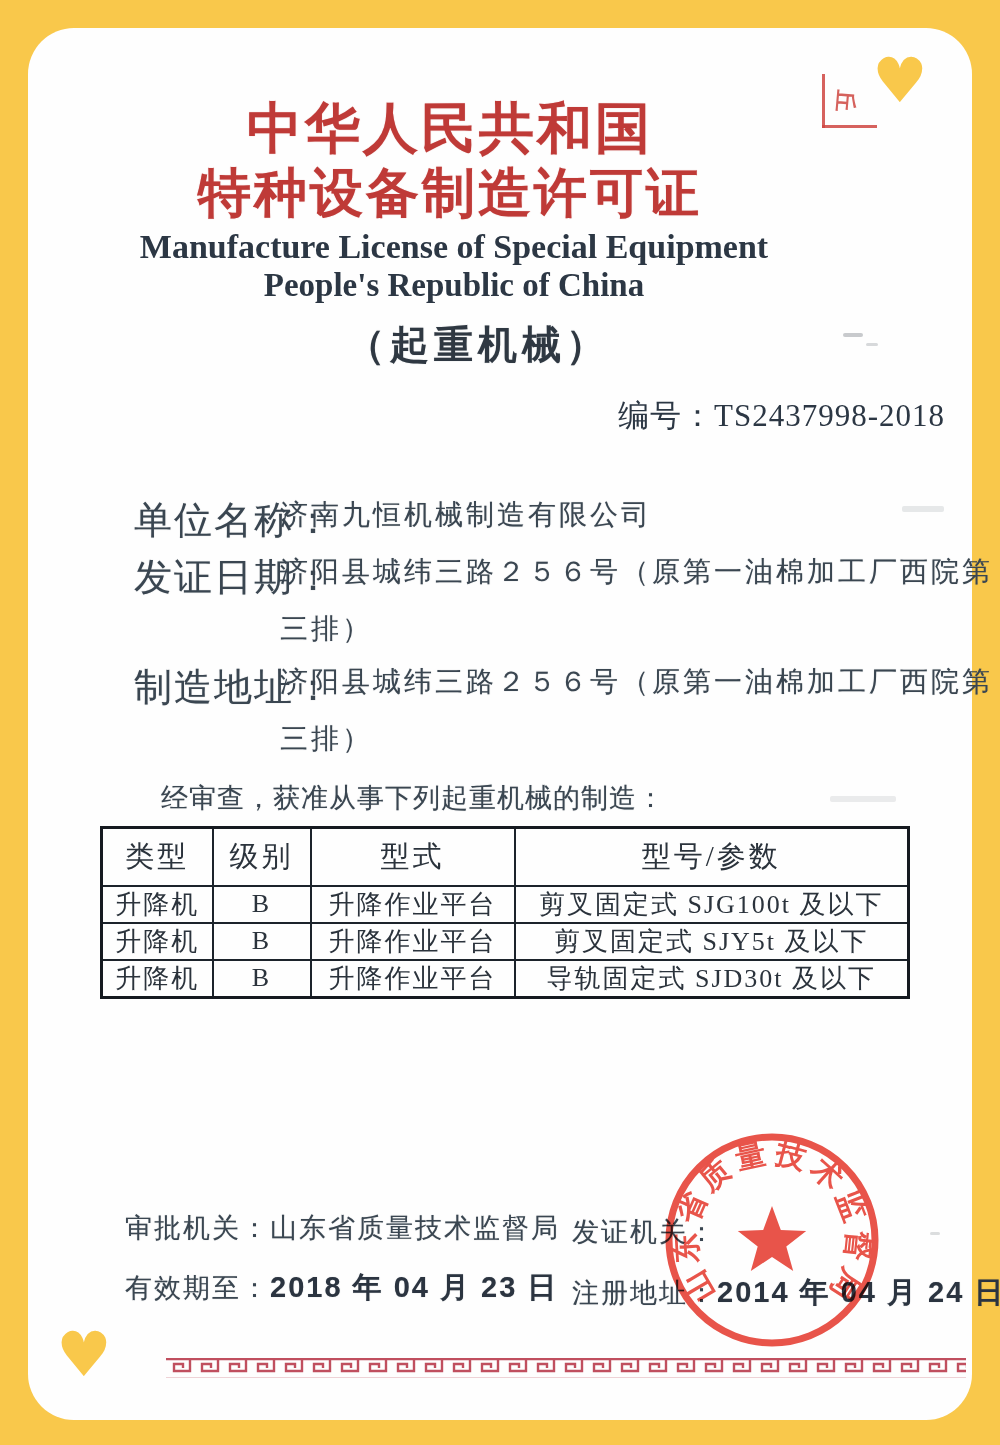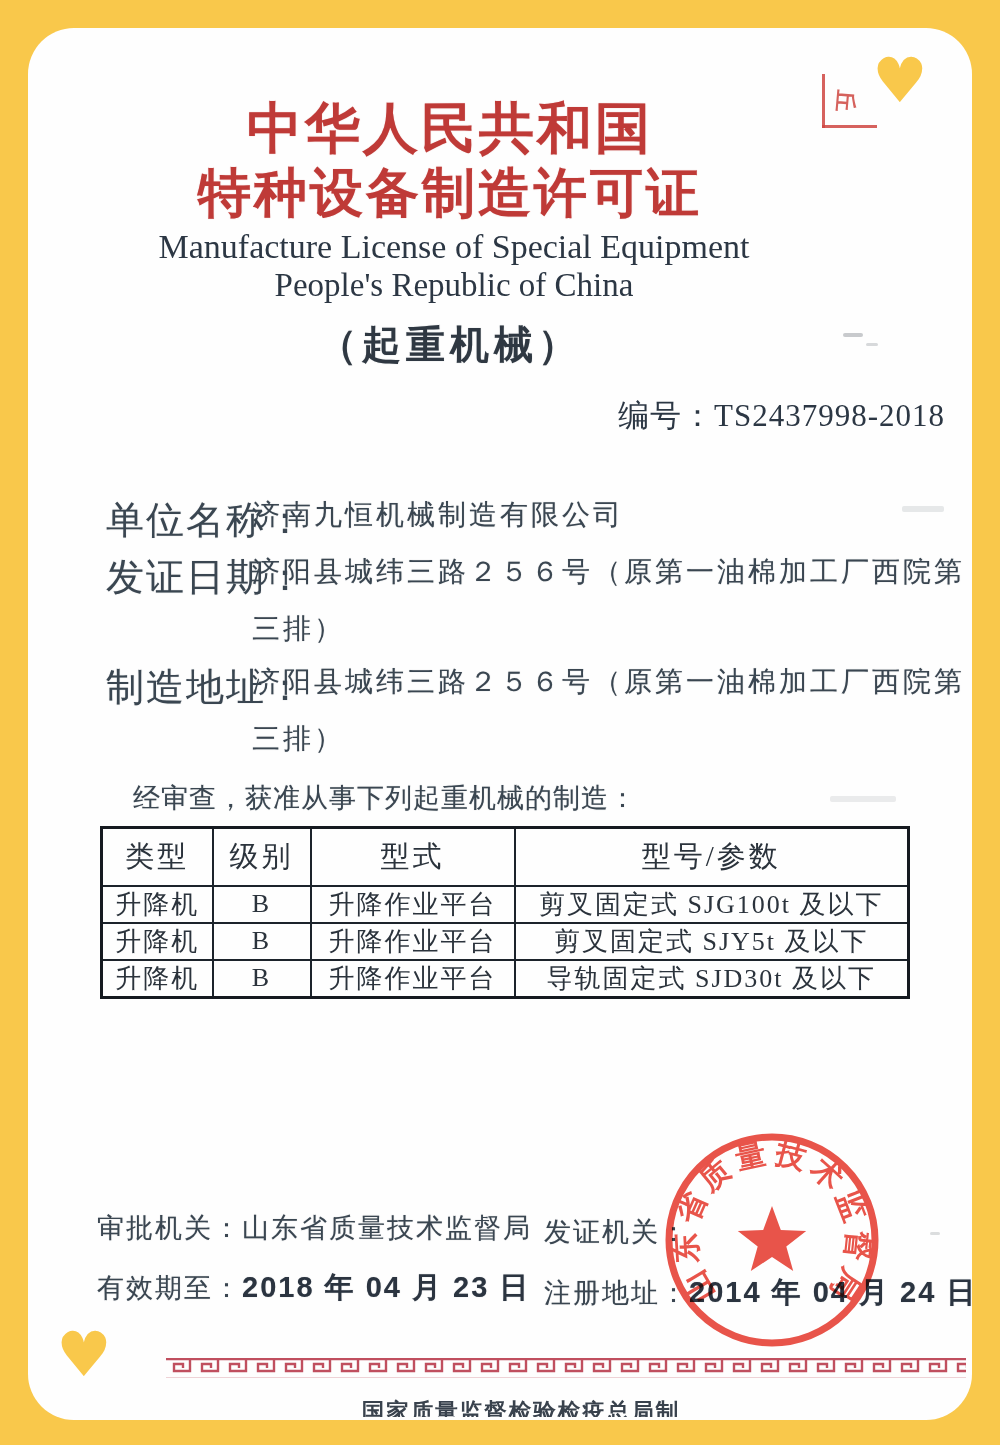--- a/index.html
+++ b/index.html
@@ -23,21 +23,21 @@
   .page{
     position:absolute;left:28px;top:28px;width:944px;height:1392px;
     background:#fefefe;border-radius:46px;overflow:hidden;
   }
   .abs{position:absolute;line-height:1.25;}
   .centered{left:0;width:900px;text-align:center;}
   .title-cn{font-weight:700;color:var(--title-red);letter-spacing:3px;
     text-shadow:0 0 1px rgba(191,58,55,.45);}
   .title-cn.l1{top:95px;font-size:55px;}
   .title-cn.l2{top:160px;font-size:53px;}
-  .title-en{font-weight:400;color:var(--ink-dark);padding-left:8px;}
+  .title-en{font-weight:700;color:var(--ink-dark);padding-left:8px;}
   .title-en.l1{top:226px;font-size:34px;}
   .title-en.l2{top:265px;font-size:33px;}
   .category{top:321px;font-size:39px;letter-spacing:5px;color:#2f3842;font-weight:600;}
   .license-no{top:397px;left:618px;font-size:31px;color:var(--ink-dark);letter-spacing:1px;text-align:center;}
   .field-label{color:var(--ink-body);font-size:38px;letter-spacing:2px;}
   .field-value{color:var(--ink-body);font-size:28px;letter-spacing:3px;}
   .f-l{left:106px;}
   .f-v{left:252px;}
   .intro{top:782px;left:133px;font-size:27px;letter-spacing:1px;color:var(--ink-body);}
   table.lic-table{
@@ -80,21 +80,21 @@
     font-family:"Liberation Sans","DejaVu Sans",sans-serif;
     font-weight:700;font-size:30px;letter-spacing:6px;fill:var(--stamp-red);
   }
   .meander{position:absolute;left:166px;top:1355px;}
   .fret-path{stroke:var(--meander-red);fill:none;stroke-width:2.4px;}
   .print-note{
     position:absolute;left:356px;top:1396px;width:330px;height:21px;overflow:hidden;
     font-size:22.5px;font-weight:700;letter-spacing:2px;color:#39424d;text-align:center;
   }
   .speck{position:absolute;background:#3c4650;border-radius:2px;}
-  .scan-soft{text-shadow:0 0 1px rgba(50,60,70,.35);}
+  .scan-soft{text-shadow:0 0 1px rgba(50,60,70,.35);margin-left:28px;}
 </style>
 </head>
 <body>
 
 <div class="canvas">
   <div class="page"></div>
 
   <span class="heart heart-tr">♥</span>
   <span class="heart heart-bl">♥</span>
 
@@ -181,20 +181,19 @@
 
   <svg class="meander" width="800" height="26">
     <defs>
       <pattern id="fret" width="28" height="20" patternUnits="userSpaceOnUse">
         <path class="fret-path" d="M0 4 H28 M24 4 V16 H8 V9 H17 V13"></path>
       </pattern>
     </defs>
     <rect x="0" y="3" width="800" height="20" fill="url(#fret)"></rect>
   </svg>
 
-  <div class="print-note">国家质量监督检验检疫总局制</div>
 
   <div class="speck" style="left:843px;top:333px;width:20px;height:4px;opacity:.28;"></div>
   <div class="speck" style="left:866px;top:343px;width:12px;height:3px;opacity:.2;"></div>
   <div class="speck" style="left:902px;top:506px;width:42px;height:6px;opacity:.12;"></div>
   <div class="speck" style="left:830px;top:796px;width:66px;height:6px;opacity:.1;"></div>
   <div class="speck" style="left:930px;top:1232px;width:10px;height:3px;opacity:.18;"></div>
 </div>
 
 </body></html>

